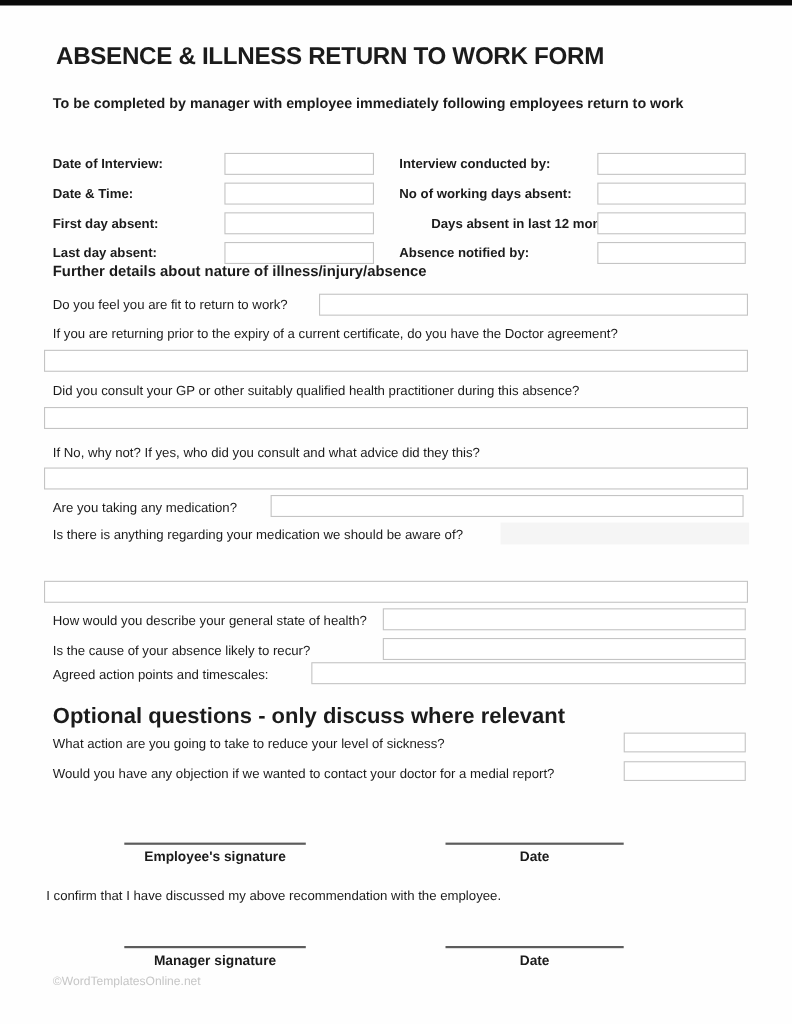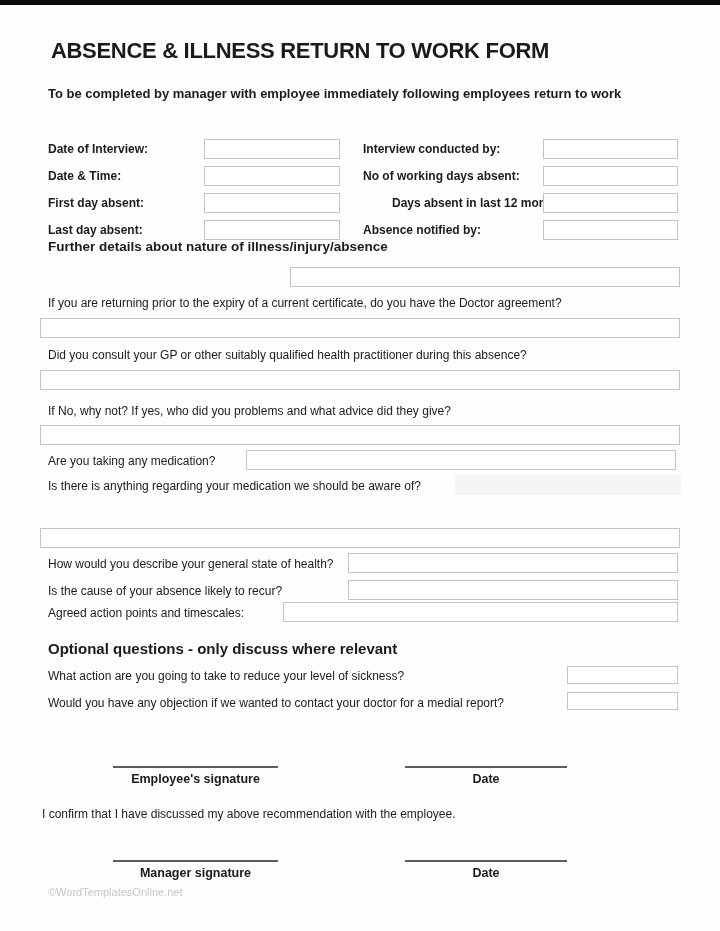--- a/index.html
+++ b/index.html
@@ -59,49 +59,50 @@
   <input class="inp" style="left: 543px; top: 139px; width: 135px; height: 20px;" value="">
   <div class="abs lbl" style="left:363px;top:166px;">No of working days absent:</div>
   <input class="inp" style="left: 543px; top: 166px; width: 135px; height: 20px;" value="">
   <div class="abs lbl" style="left:363px;top:193px;padding-left:29px;">Days absent in last 12 months:</div>
   <input class="inp" style="left: 543px; top: 193px; width: 135px; height: 20px;" value="">
   <div class="abs lbl" style="left:363px;top:220px;">Absence notified by:</div>
   <input class="inp" style="left: 543px; top: 220px; width: 135px; height: 20px;" value="">
 
   <div class="abs heading" style="left:48px;top:239px;font-size:13.5px;">Further details about nature of illness/injury/absence</div>
 
+  <div class="abs q" style="left:48px;top:270px;">Do you feel you are fit to return to work?</div>
   <input class="inp" style="left: 290px; top: 267px; width: 390px; height: 20px;" value="">
 
   <div class="abs q" style="left:48px;top:296px;">If you are returning prior to the expiry of a current certificate, do you have the Doctor agreement?</div>
   <input class="inp" style="left: 40px; top: 318px; width: 640px; height: 20px;" value="">
 
   <div class="abs q" style="left:48px;top:348px;">Did you consult your GP or other suitably qualified health practitioner during this absence?</div>
   <input class="inp" style="left: 40px; top: 370px; width: 640px; height: 20px;" value="">
 
-  <div class="abs q" style="left:48px;top:404px;">If No, why not?  If yes, who did you problems and what advice did they give?</div>
+  <div class="abs q" style="left:48px;top:404px;">If No, why not?  If yes, who did you consult and what advice did they this?</div>
   <input class="inp" style="left: 40px; top: 425px; width: 640px; height: 20px;" value="">
 
   <div class="abs q" style="left:48px;top:454px;">Are you taking any medication?</div>
   <input class="inp" style="left: 246px; top: 450px; width: 430px; height: 20px;" value="">
 
   <div class="abs q" style="left:48px;top:479px;text-align:right;">Is there is anything regarding your medication we should be aware of?</div>
   <input class="inp inp--flat" style="left: 455px; top: 475px; width: 226px; height: 20px;" value="">
 
   <input class="inp" style="left: 40px; top: 528px; width: 640px; height: 20px;" value="">
 
   <div class="abs q" style="left:48px;top:557px;">How would you describe your general state of health?</div>
   <input class="inp" style="left: 348px; top: 553px; width: 330px; height: 20px;" value="">
 
   <div class="abs q" style="left:48px;top:584px;">Is the cause of your absence likely to recur?</div>
   <input class="inp" style="left: 348px; top: 580px; width: 330px; height: 20px;" value="">
 
   <div class="abs q" style="left:48px;top:606px;">Agreed action points and timescales:</div>
   <input class="inp" style="left: 283px; top: 602px; width: 395px; height: 20px;" value="">
 
-  <div class="abs heading" style="left:48px;top:640px;font-size:15px;">Optional questions - only discuss where relevant</div>
+  <div class="abs heading" style="left:48px;top:640px;font-size:20px;">Optional questions - only discuss where relevant</div>
 
   <div class="abs q" style="left:48px;top:669px;">What action are you going to take to reduce your level of sickness?</div>
   <input class="inp" style="left: 567px; top: 666px; width: 111px; height: 18px;" value="">
 
   <div class="abs q" style="left:48px;top:696px;">Would you have any objection if we wanted to contact your doctor for a medial report?</div>
   <input class="inp" style="left: 567px; top: 692px; width: 111px; height: 18px;" value="">
 
 
   <div class="sigline" style="left:113px;top:766px;width:165px;"></div>
   <div class="siglabel" style="left:113px;top:772px;width:165px;">Employee's signature</div>

